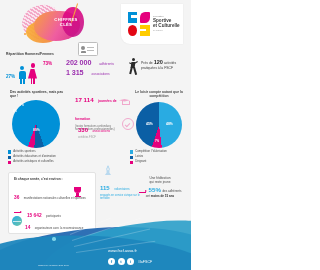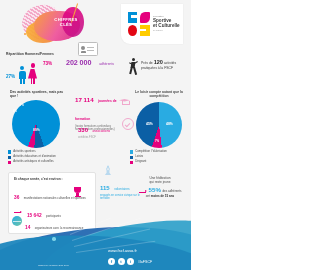--- a/index.html
+++ b/index.html
@@ -234,20 +234,24 @@
       <div class="ci-b"></div>
       <div class="ci-l1"></div>
       <div class="ci-l2"></div>
   </div>
 
   <div class="adh">
     <div class="adh-line">
       <span class="adh-num">202 000</span>
       <span class="adh-lbl">adhérents</span>
     </div>
+    <div class="adh-line">
+      <span class="adh-num">1 315</span>
+      <span class="adh-lbl">associations</span>
+    </div>
   </div>
 
   <div class="act120">
     <div class="runner">
       <div class="rh"></div>
         <div class="rt"></div>
         <div class="ra1"></div>
       <div class="ra2"></div>
         <div class="rl1"></div>
         <div class="rl2"></div>

